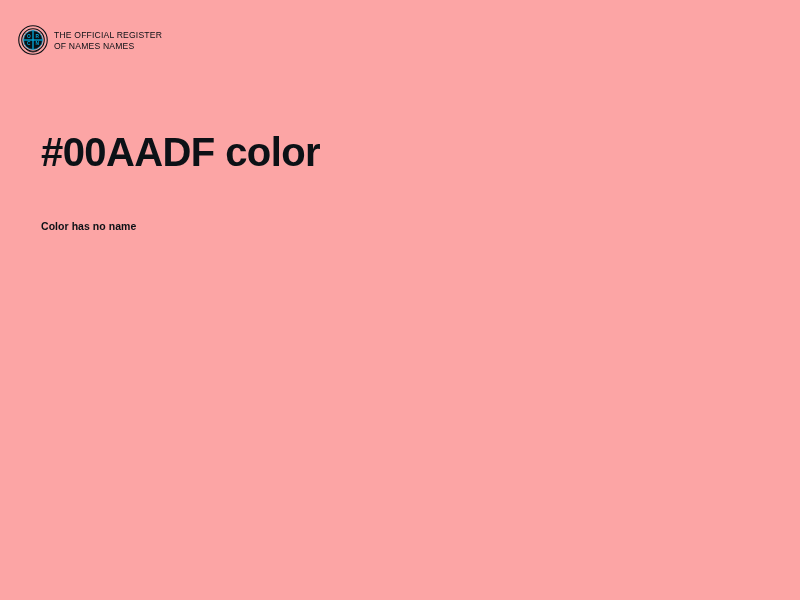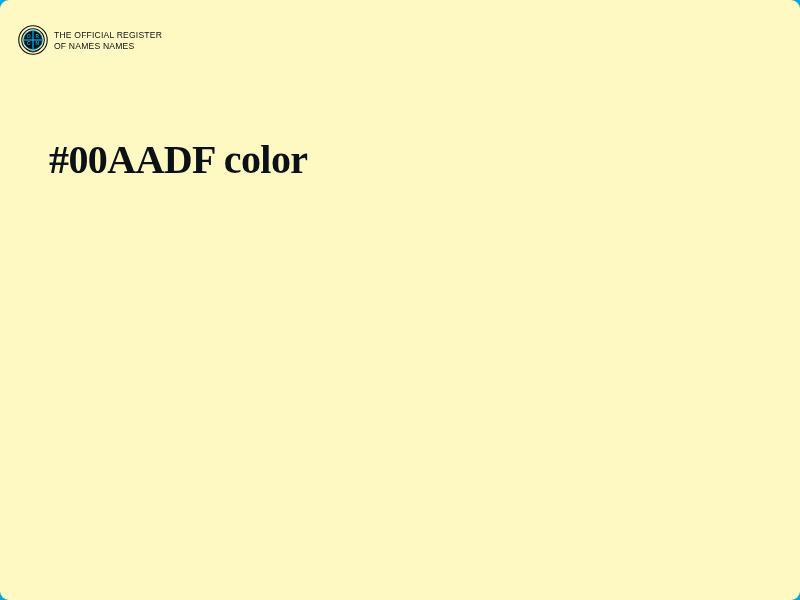--- a/index.html
+++ b/index.html
@@ -52,45 +52,45 @@
   }
 
   
   #content {
     position: absolute;
     left: 41px;
     top: 126px;
     width: 720px;
   }
   #color-title {
-    font-family: Liberation Serif, serif;
+    font-family: Liberation Sans, sans-serif;
     font-size: 40px;
     font-weight: bold;
     line-height: 52px;
     letter-spacing: -0.6px;
     color: #0c1116;
-    margin: 8px;
+    margin: 0;
     white-space: nowrap;
   }
   #color-subtitle {
     font-family: "Liberation Sans", sans-serif;
     font-size: 10.5px;
     font-weight: bold;
     line-height: 14px;
     letter-spacing: 0.05px;
     color: #0c1116;
     margin: 0;
     padding-top: 41px;
     white-space: nowrap;
   }
 </style>
 </head>
 <body style="background: rgb(0, 170, 223);">
 
-<div id="page" style="background: #fef9c3; border-radius: 9px;">
+<div id="page" style="background: #fca5a5;">
 
   <div id="brand">
     <svg id="seal" viewBox="0 0 60 60" aria-hidden="true">
       <circle cx="30" cy="30" r="28.5" fill="none" stroke="#0a0f14" stroke-width="2.2"></circle>
       <circle cx="30" cy="30" r="22.5" fill="none" stroke="#0a0f14" stroke-width="2.2"></circle>
       <circle cx="30" cy="30" r="19" fill="#0a0f14"></circle>
       <path d="M30 11 L30 49" stroke="#00aadf" stroke-width="2.6"></path>
       <path d="M11 30 L49 30" stroke="#00aadf" stroke-width="2.6"></path>
       <circle cx="30" cy="30" r="19" fill="none" stroke="#00aadf" stroke-width="1.4"></circle>
       <text x="21.5" y="26.5" fill="#00aadf" font-family="'Liberation Sans', sans-serif" font-size="9.5" font-weight="bold" text-anchor="middle">O</text>
@@ -100,15 +100,16 @@
       <path d="M16 48 A 19 19 0 0 0 44 48" fill="none" stroke="#0a0f14" stroke-width="1.6"></path>
     </svg>
     <div id="brand-text">
       <span class="brand-line">THE OFFICIAL REGISTER</span>
       <span class="brand-line">OF NAMES NAMES</span>
     </div>
   </div>
 
   <div id="content">
     <h1 id="color-title">#00AADF color</h1>
+    <p id="color-subtitle">Color has no name</p>
   </div>
 
 </div>
 
 </body></html>

